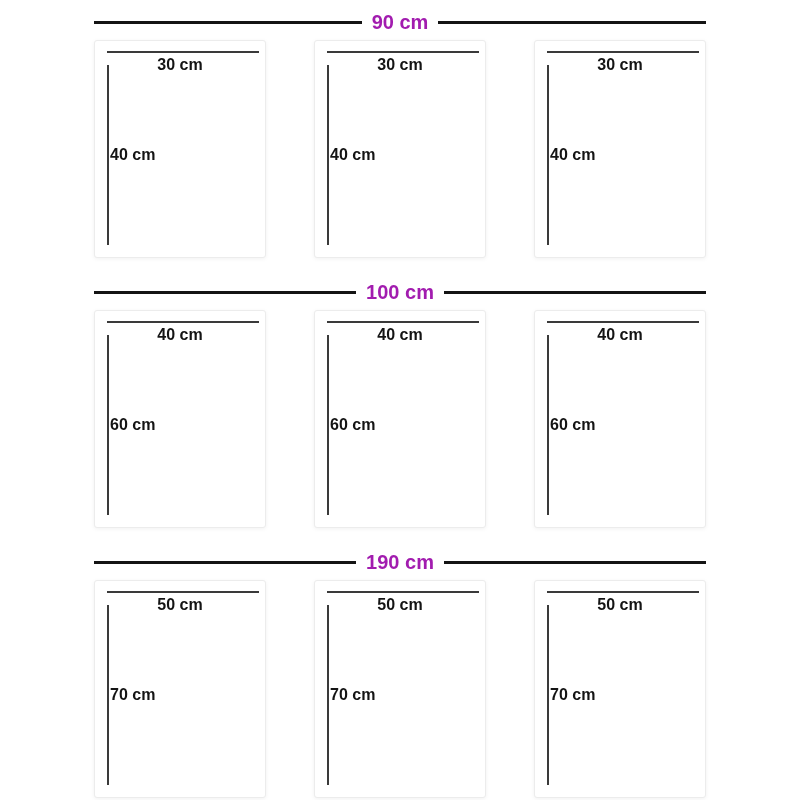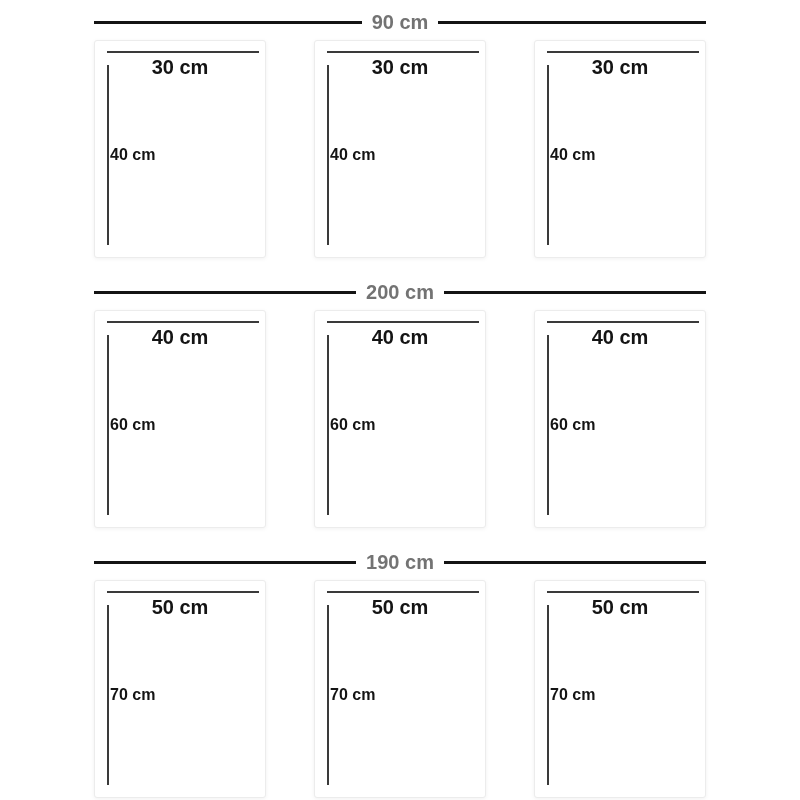--- a/index.html
+++ b/index.html
@@ -29,21 +29,21 @@
   }
   .group-header .hline {
     flex: 1;
     height: 3px;
     background: #141414;
   }
   .group-label {
     padding: 0 10px;
     font-size: 20px;
     font-weight: bold;
-    color: #737373;
+    color: #a21caf;
     white-space: nowrap;
   }
   .frame-row {
     display: flex;
     justify-content: space-between;
   }
   .frame-card {
     position: relative;
     width: 172px;
     height: 218px;
@@ -60,21 +60,21 @@
     right: 6px;
     height: 2px;
     background: #3a3a3a;
   }
   .width-label {
     position: absolute;
     top: 15px;
     left: 0;
     right: 0;
     text-align: center;
-    font-size: 20px;
+    font-size: 16px;
     font-weight: bold;
     color: #141414;
   }
   .left-line {
     position: absolute;
     top: 24px;
     bottom: 12px;
     left: 12px;
     width: 2px;
     background: #3a3a3a;
@@ -119,21 +119,21 @@
         <div class="width-label">30 cm</div>
         <div class="left-line"></div>
         <div class="height-label">40 cm</div>
       </div>
     </div>
   </section>
 
   <section class="size-group">
     <div class="group-header">
       <span class="hline"></span>
-      <span class="group-label">200 cm</span>
+      <span class="group-label">100 cm</span>
       <span class="hline"></span>
     </div>
     <div class="frame-row">
       <div class="frame-card">
         <div class="top-line"></div>
         <div class="width-label">40 cm</div>
         <div class="left-line"></div>
         <div class="height-label">60 cm</div>
       </div>
       <div class="frame-card">

